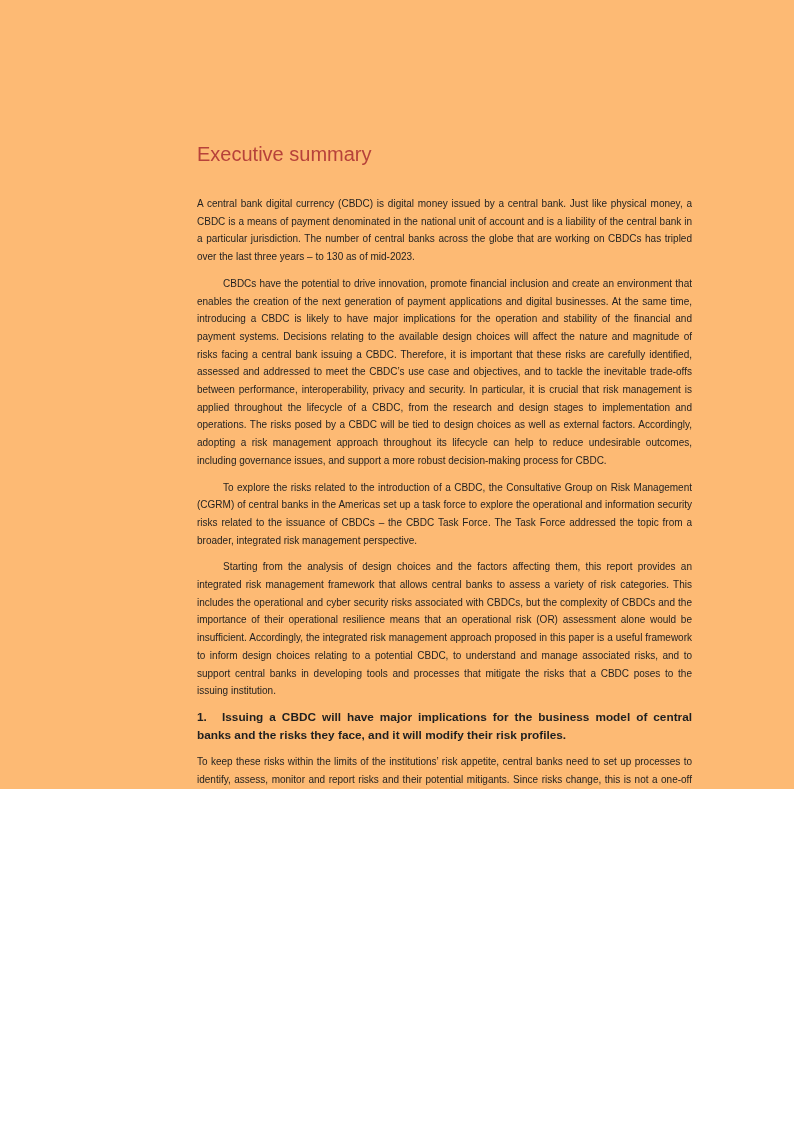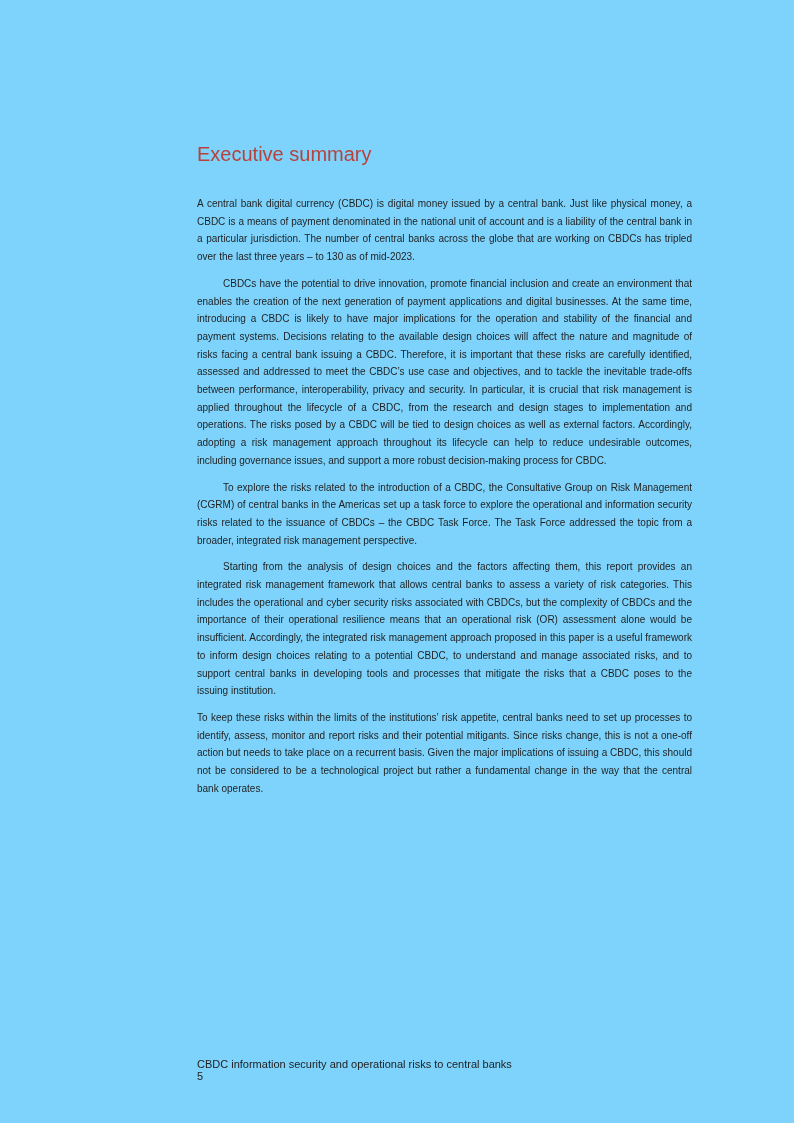--- a/index.html
+++ b/index.html
@@ -3,22 +3,22 @@
 <meta charset="utf-8">
 <style>
   html, body {
     margin: 0;
     padding: 0;
     background: #ffffff;
   }
   .page {
     position: relative;
     width: 794px;
-    height: 1123px;
-    background: #7dd3fc;
+    height: 789px;
+    background: #fdba74;
     font-family: "Liberation Sans", sans-serif;
     color: #1f1f1f;
     overflow: hidden;
   }
   .content {
     position: absolute;
     left: 197px;
     top: 141px;
     width: 495px;
   }
@@ -72,20 +72,23 @@
 
     <p class="body">A central bank digital currency (CBDC) is digital money issued by a central bank. Just like physical money, a CBDC is a means of payment denominated in the national unit of account and is a liability of the central bank in a particular jurisdiction. The number of central banks across the globe that are working on CBDCs has tripled over the last three years – to 130 as of mid-2023.</p>
 
     <p class="body indent">CBDCs have the potential to drive innovation, promote financial inclusion and create an environment that enables the creation of the next generation of payment applications and digital businesses. At the same time, introducing a CBDC is likely to have major implications for the operation and stability of the financial and payment systems. Decisions relating to the available design choices will affect the nature and magnitude of risks facing a central bank issuing a CBDC. Therefore, it is important that these risks are carefully identified, assessed and addressed to meet the CBDC’s use case and objectives, and to tackle the inevitable trade-offs between performance, interoperability, privacy and security. In particular, it is crucial that risk management is applied throughout the lifecycle of a CBDC, from the research and design stages to implementation and operations. The risks posed by a CBDC will be tied to design choices as well as external factors. Accordingly, adopting a risk management approach throughout its lifecycle can help to reduce undesirable outcomes, including governance issues, and support a more robust decision-making process for CBDC.</p>
 
     <p class="body indent">To explore the risks related to the introduction of a CBDC, the Consultative Group on Risk Management (CGRM) of central banks in the Americas set up a task force to explore the operational and information security risks related to the issuance of CBDCs – the CBDC Task Force. The Task Force addressed the topic from a broader, integrated risk management perspective.</p>
 
     <p class="body indent">Starting from the analysis of design choices and the factors affecting them, this report provides an integrated risk management framework that allows central banks to assess a variety of risk categories. This includes the operational and cyber security risks associated with CBDCs, but the complexity of CBDCs and the importance of their operational resilience means that an operational risk (OR) assessment alone would be insufficient. Accordingly, the integrated risk management approach proposed in this paper is a useful framework to inform design choices relating to a potential CBDC, to understand and manage associated risks, and to support central banks in developing tools and processes that mitigate the risks that a CBDC poses to the issuing institution.</p>
 
 
+    <p class="finding-heading">
+      <span class="finding-num">1.</span><span>Issuing a CBDC will have major implications for the business model of central banks and the risks they face, and it will modify their risk profiles.</span>
+    </p>
 
     <p class="body">To keep these risks within the limits of the institutions’ risk appetite, central banks need to set up processes to identify, assess, monitor and report risks and their potential mitigants. Since risks change, this is not a one-off action but needs to take place on a recurrent basis. Given the major implications of issuing a CBDC, this should not be considered to be a technological project but rather a fundamental change in the way that the central bank operates.</p>
   </div>
 
   <div class="footer">
     <span>CBDC information security and operational risks to central banks</span>
     <span>5</span>
   </div>
 </div>
 

